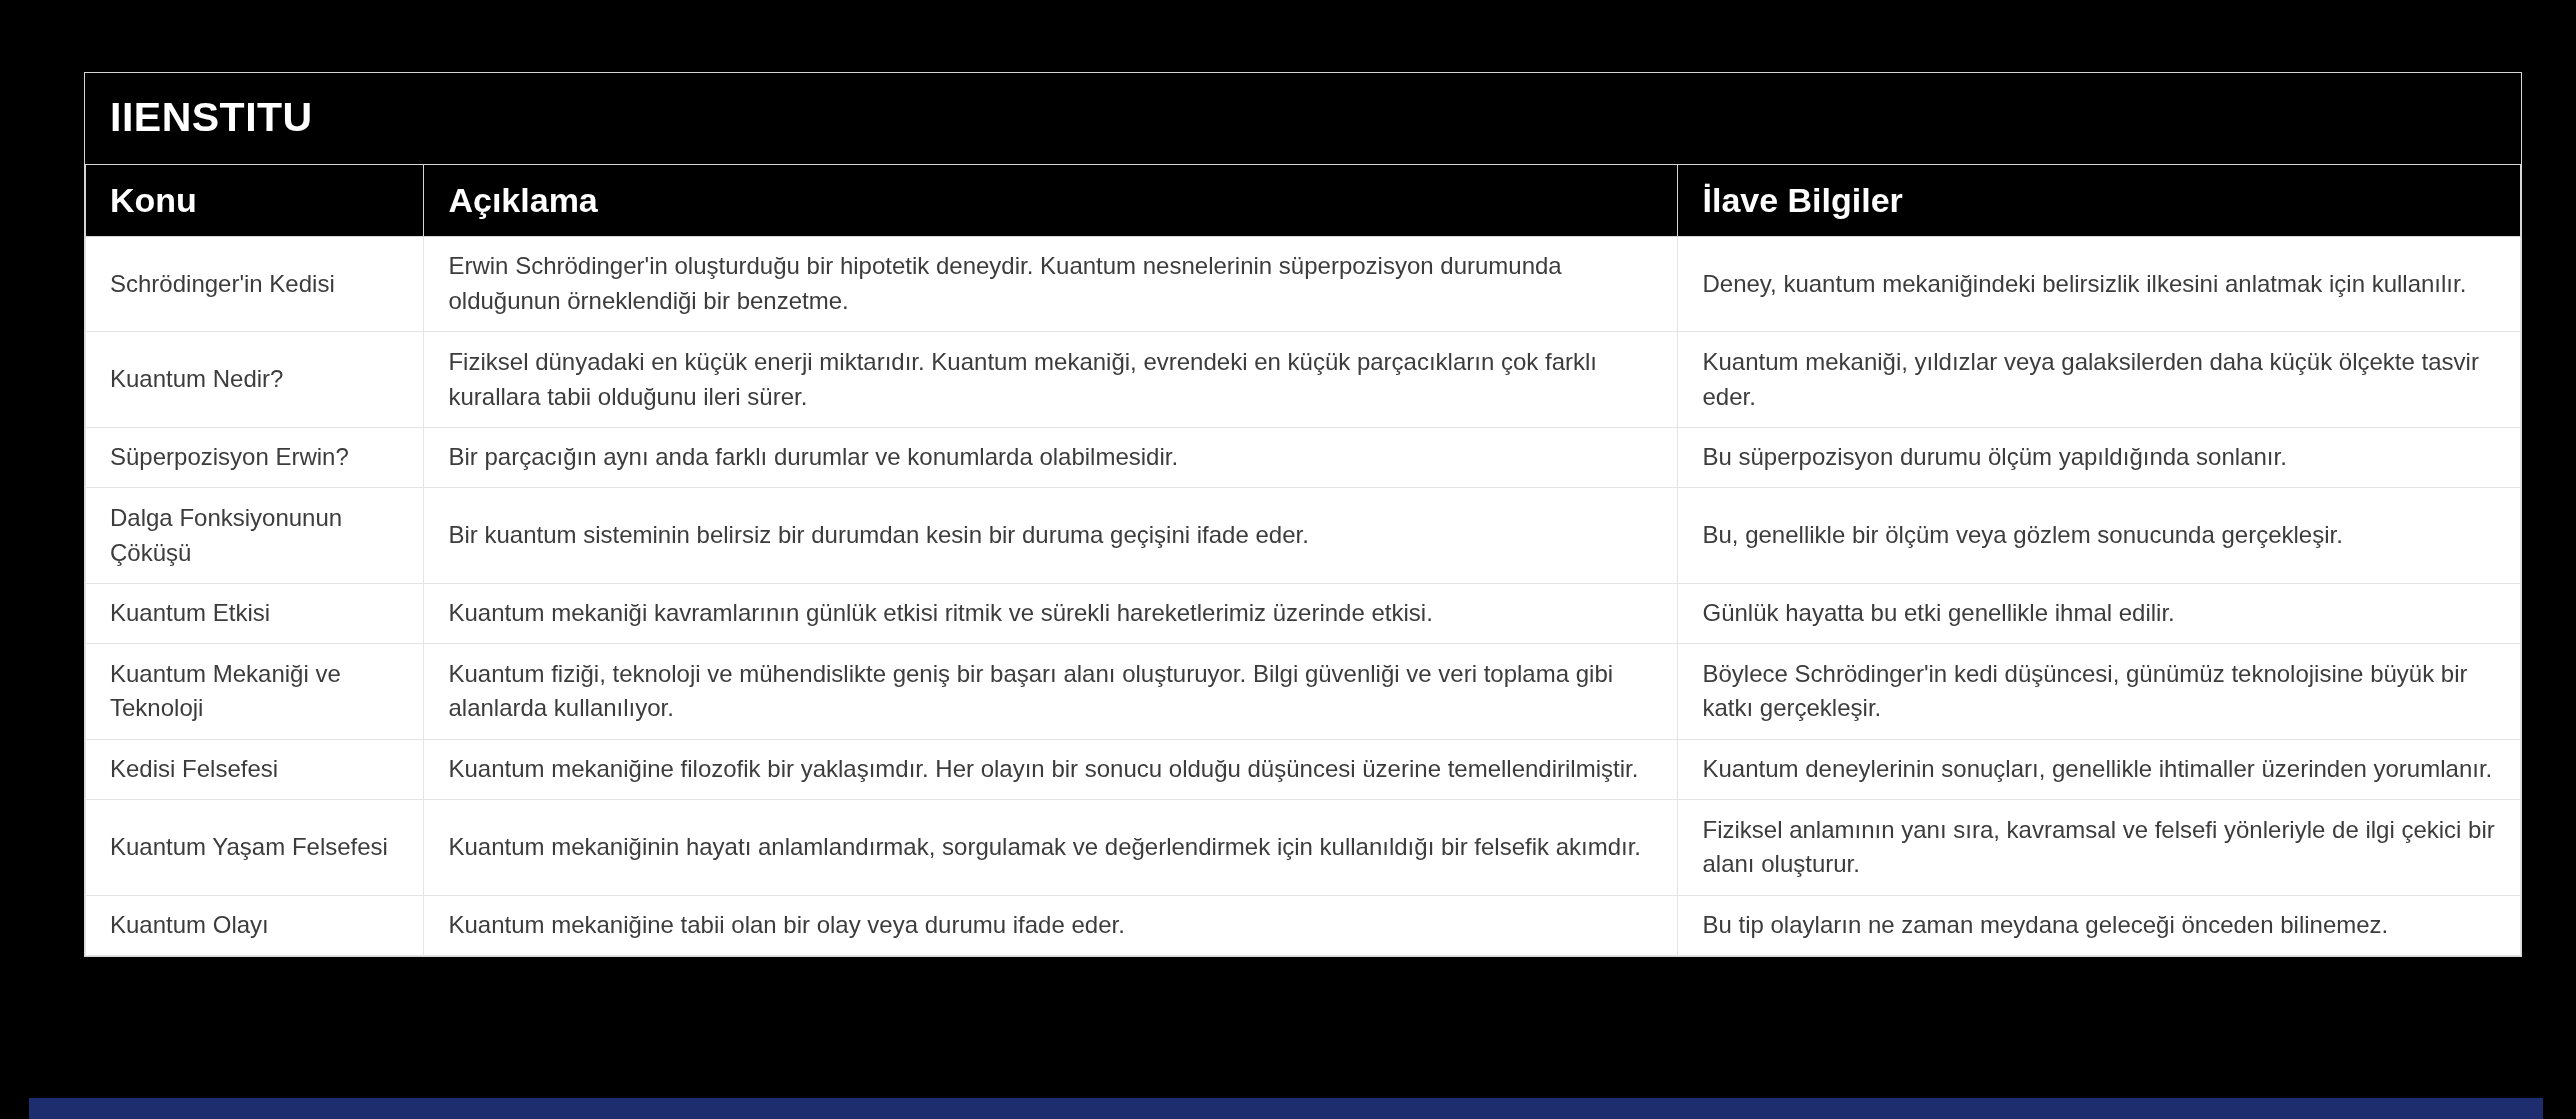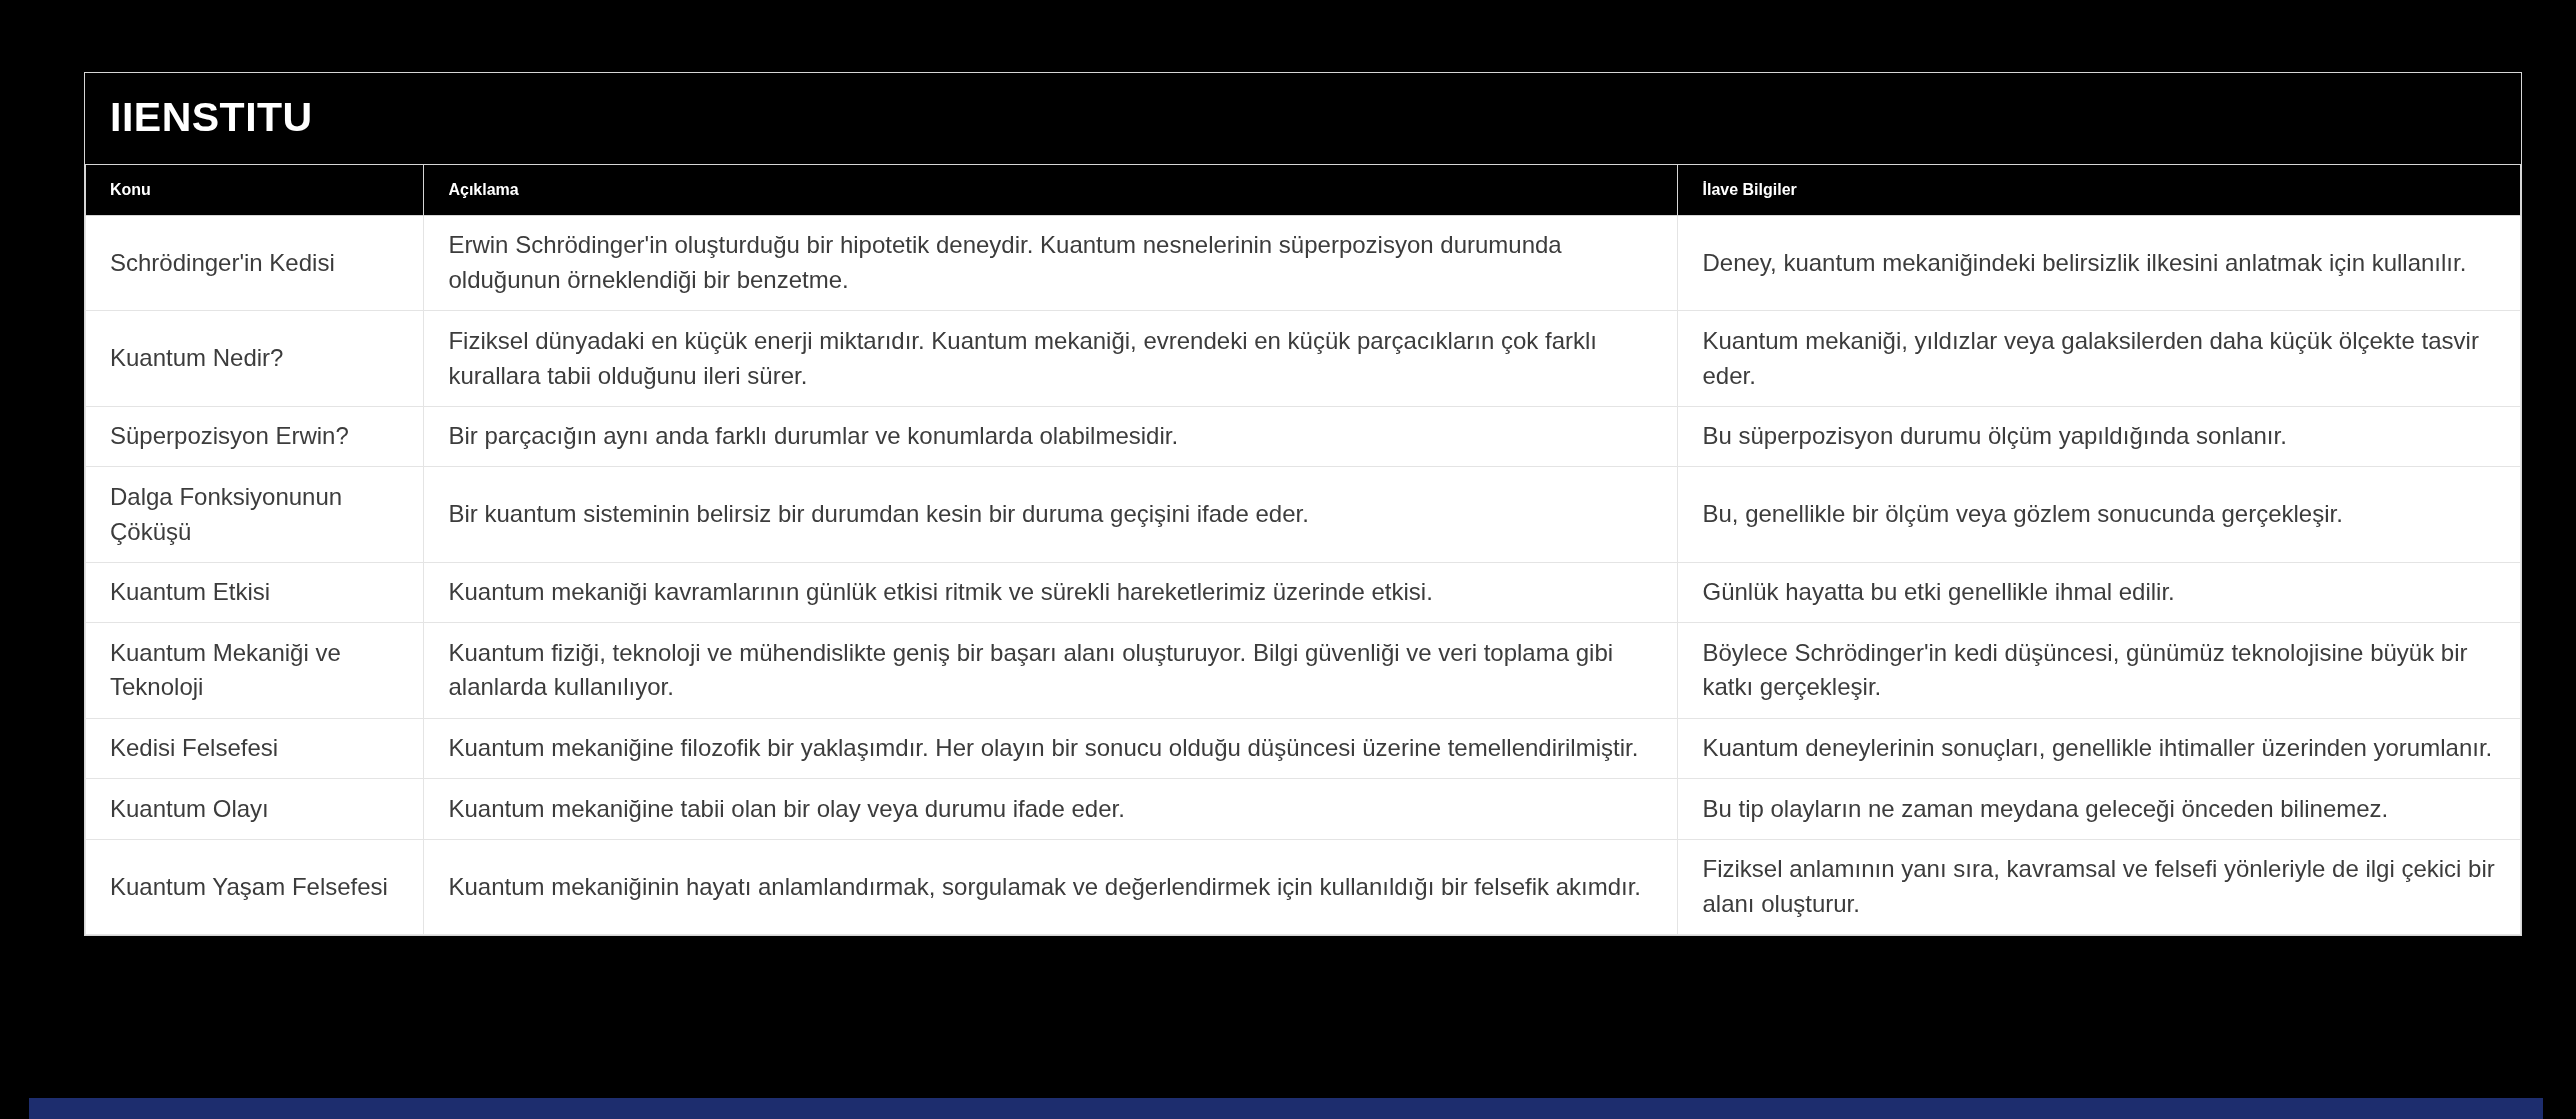--- a/index.html
+++ b/index.html
@@ -40,21 +40,21 @@
     border-collapse:collapse;
     table-layout:fixed;
   }
   col.c-konu{width:13.9%;}
   col.c-aciklama{width:51.5%;}
   col.c-ilave{width:34.6%;}
   thead th{
     background:var(--header-bg);
     color:var(--header-text);
     text-align:left;
-    font-size:16px;
+    font-size:34px;
     font-weight:700;
     padding:16px 24px;
     border:1px solid var(--card-border);
     border-top:none;
   }
   tbody td{
     background:var(--row-bg);
     color:var(--row-text);
     font-size:24px;
     line-height:1.45;
@@ -120,27 +120,27 @@
           <td>Kuantum Mekaniği ve Teknoloji</td>
           <td>Kuantum fiziği, teknoloji ve mühendislikte geniş bir başarı alanı oluşturuyor. Bilgi güvenliği ve veri toplama gibi alanlarda kullanılıyor.</td>
           <td>Böylece Schrödinger'in kedi düşüncesi, günümüz teknolojisine büyük bir katkı gerçekleşir.</td>
         </tr>
         <tr>
           <td>Kedisi Felsefesi</td>
           <td>Kuantum mekaniğine filozofik bir yaklaşımdır. Her olayın bir sonucu olduğu düşüncesi üzerine temellendirilmiştir.</td>
           <td>Kuantum deneylerinin sonuçları, genellikle ihtimaller üzerinden yorumlanır.</td>
         </tr>
         <tr>
+          <td>Kuantum Yaşam Felsefesi</td>
+          <td>Kuantum mekaniğinin hayatı anlamlandırmak, sorgulamak ve değerlendirmek için kullanıldığı bir felsefik akımdır.</td>
+          <td>Fiziksel anlamının yanı sıra, kavramsal ve felsefi yönleriyle de ilgi çekici bir alanı oluşturur.</td>
+        </tr>
+        <tr>
           <td>Kuantum Olayı</td>
           <td>Kuantum mekaniğine tabii olan bir olay veya durumu ifade eder.</td>
           <td>Bu tip olayların ne zaman meydana geleceği önceden bilinemez.</td>
-        </tr>
-        <tr>
-          <td>Kuantum Yaşam Felsefesi</td>
-          <td>Kuantum mekaniğinin hayatı anlamlandırmak, sorgulamak ve değerlendirmek için kullanıldığı bir felsefik akımdır.</td>
-          <td>Fiziksel anlamının yanı sıra, kavramsal ve felsefi yönleriyle de ilgi çekici bir alanı oluşturur.</td>
         </tr>
       </tbody>
   </table>
 </div>
 
 <div class="footer-bar"></div>
 
 
 </body></html>

